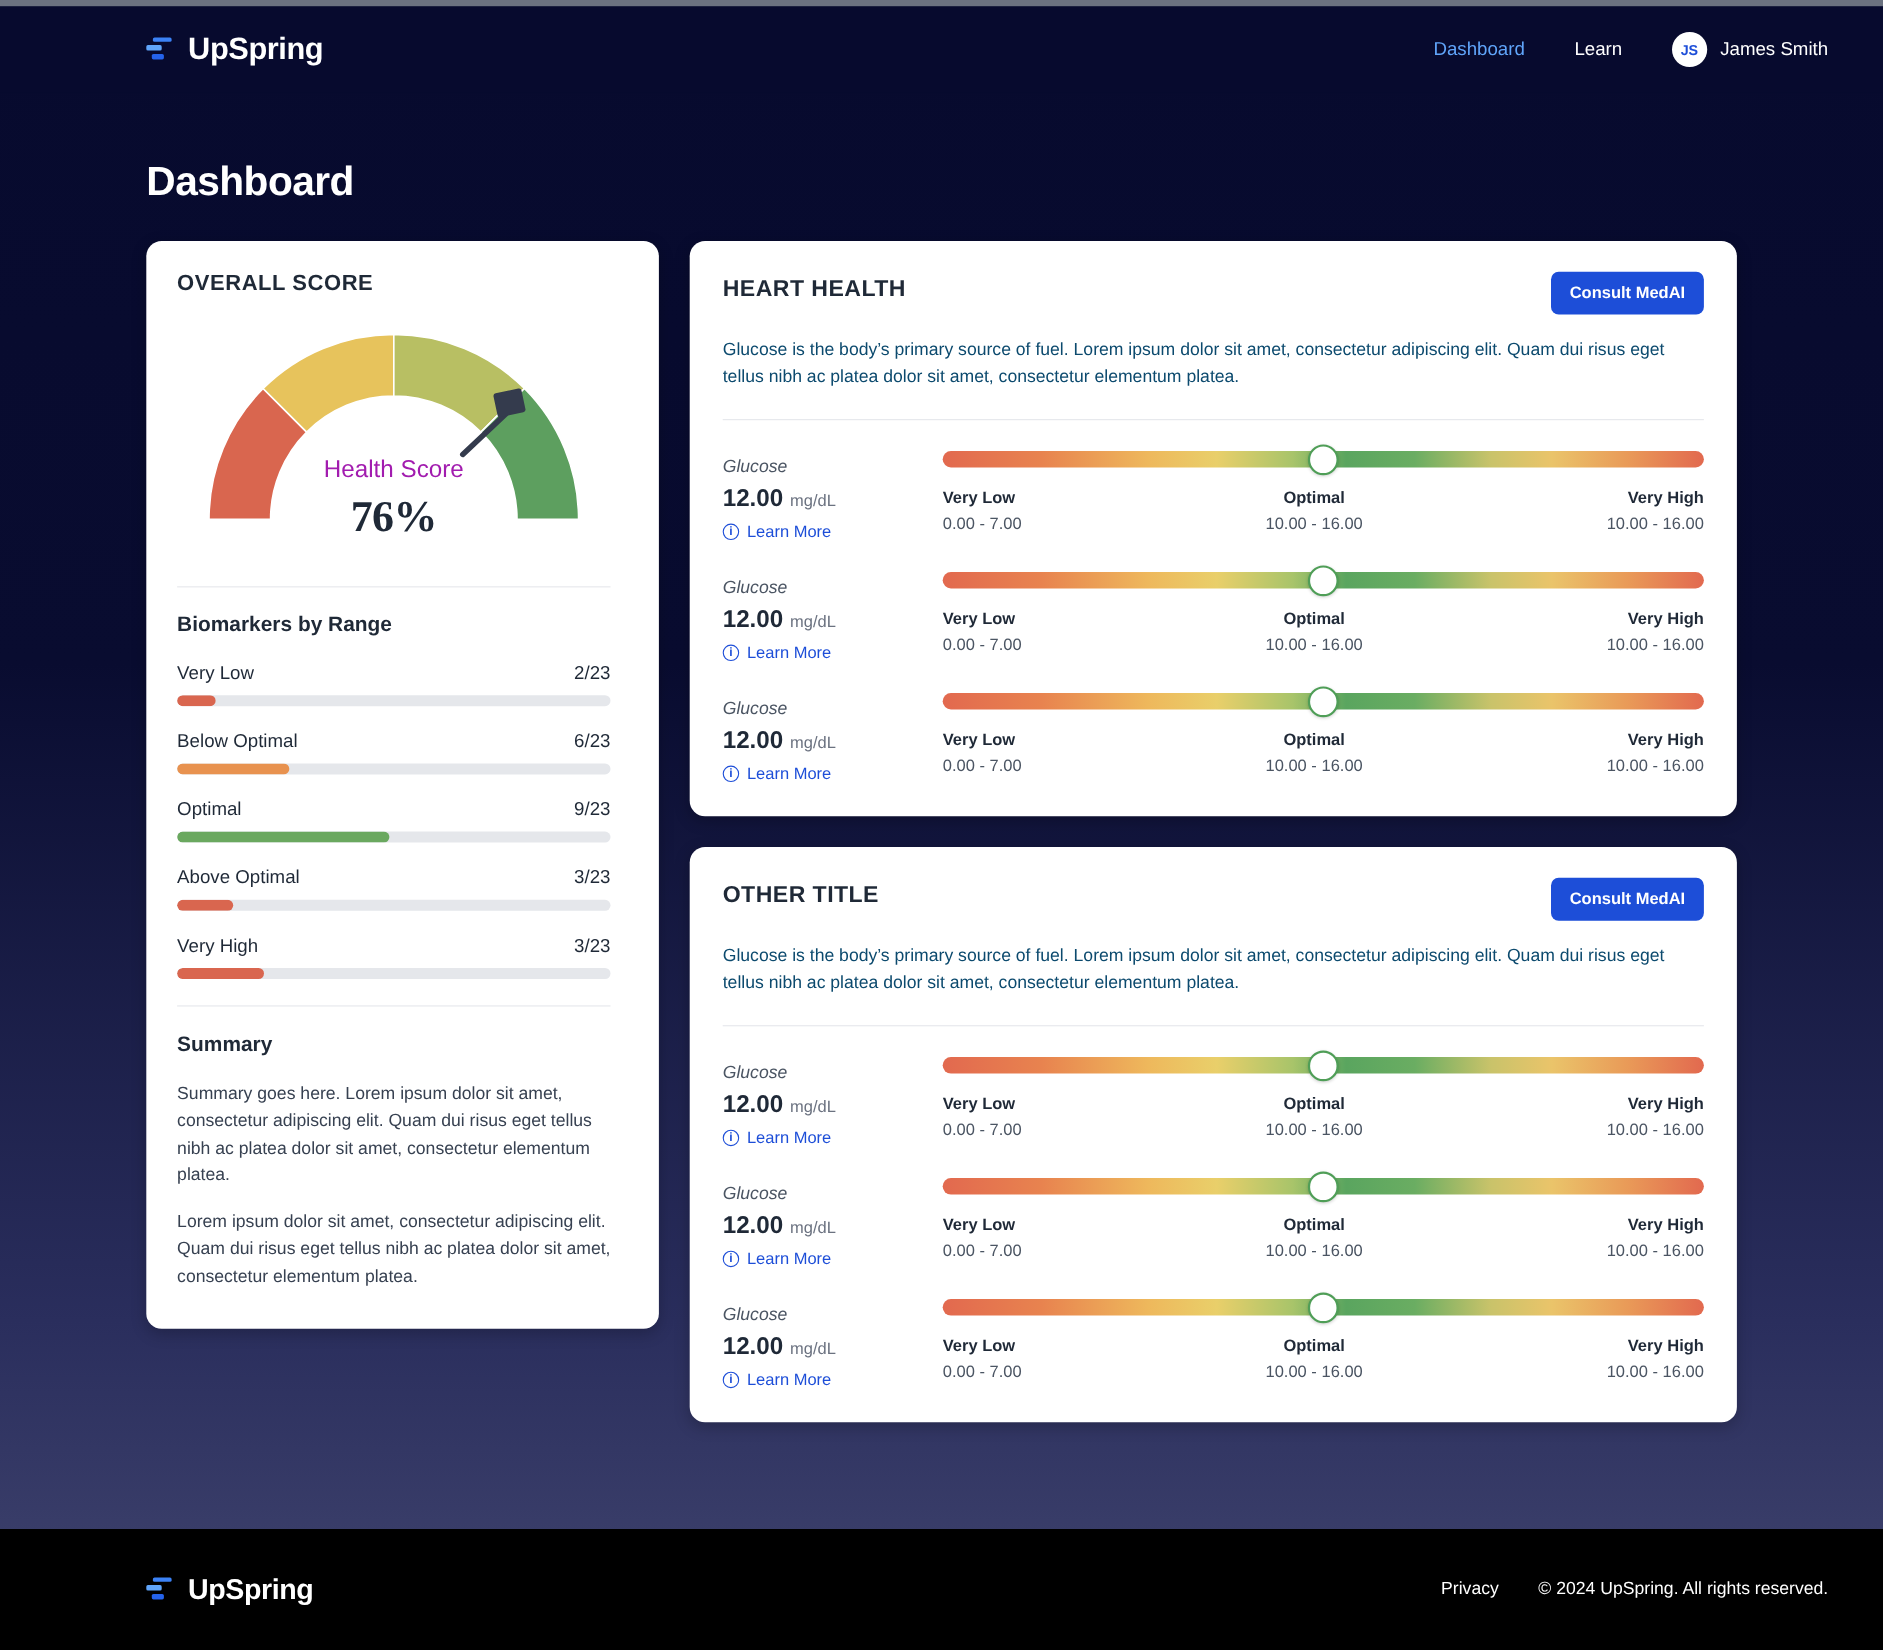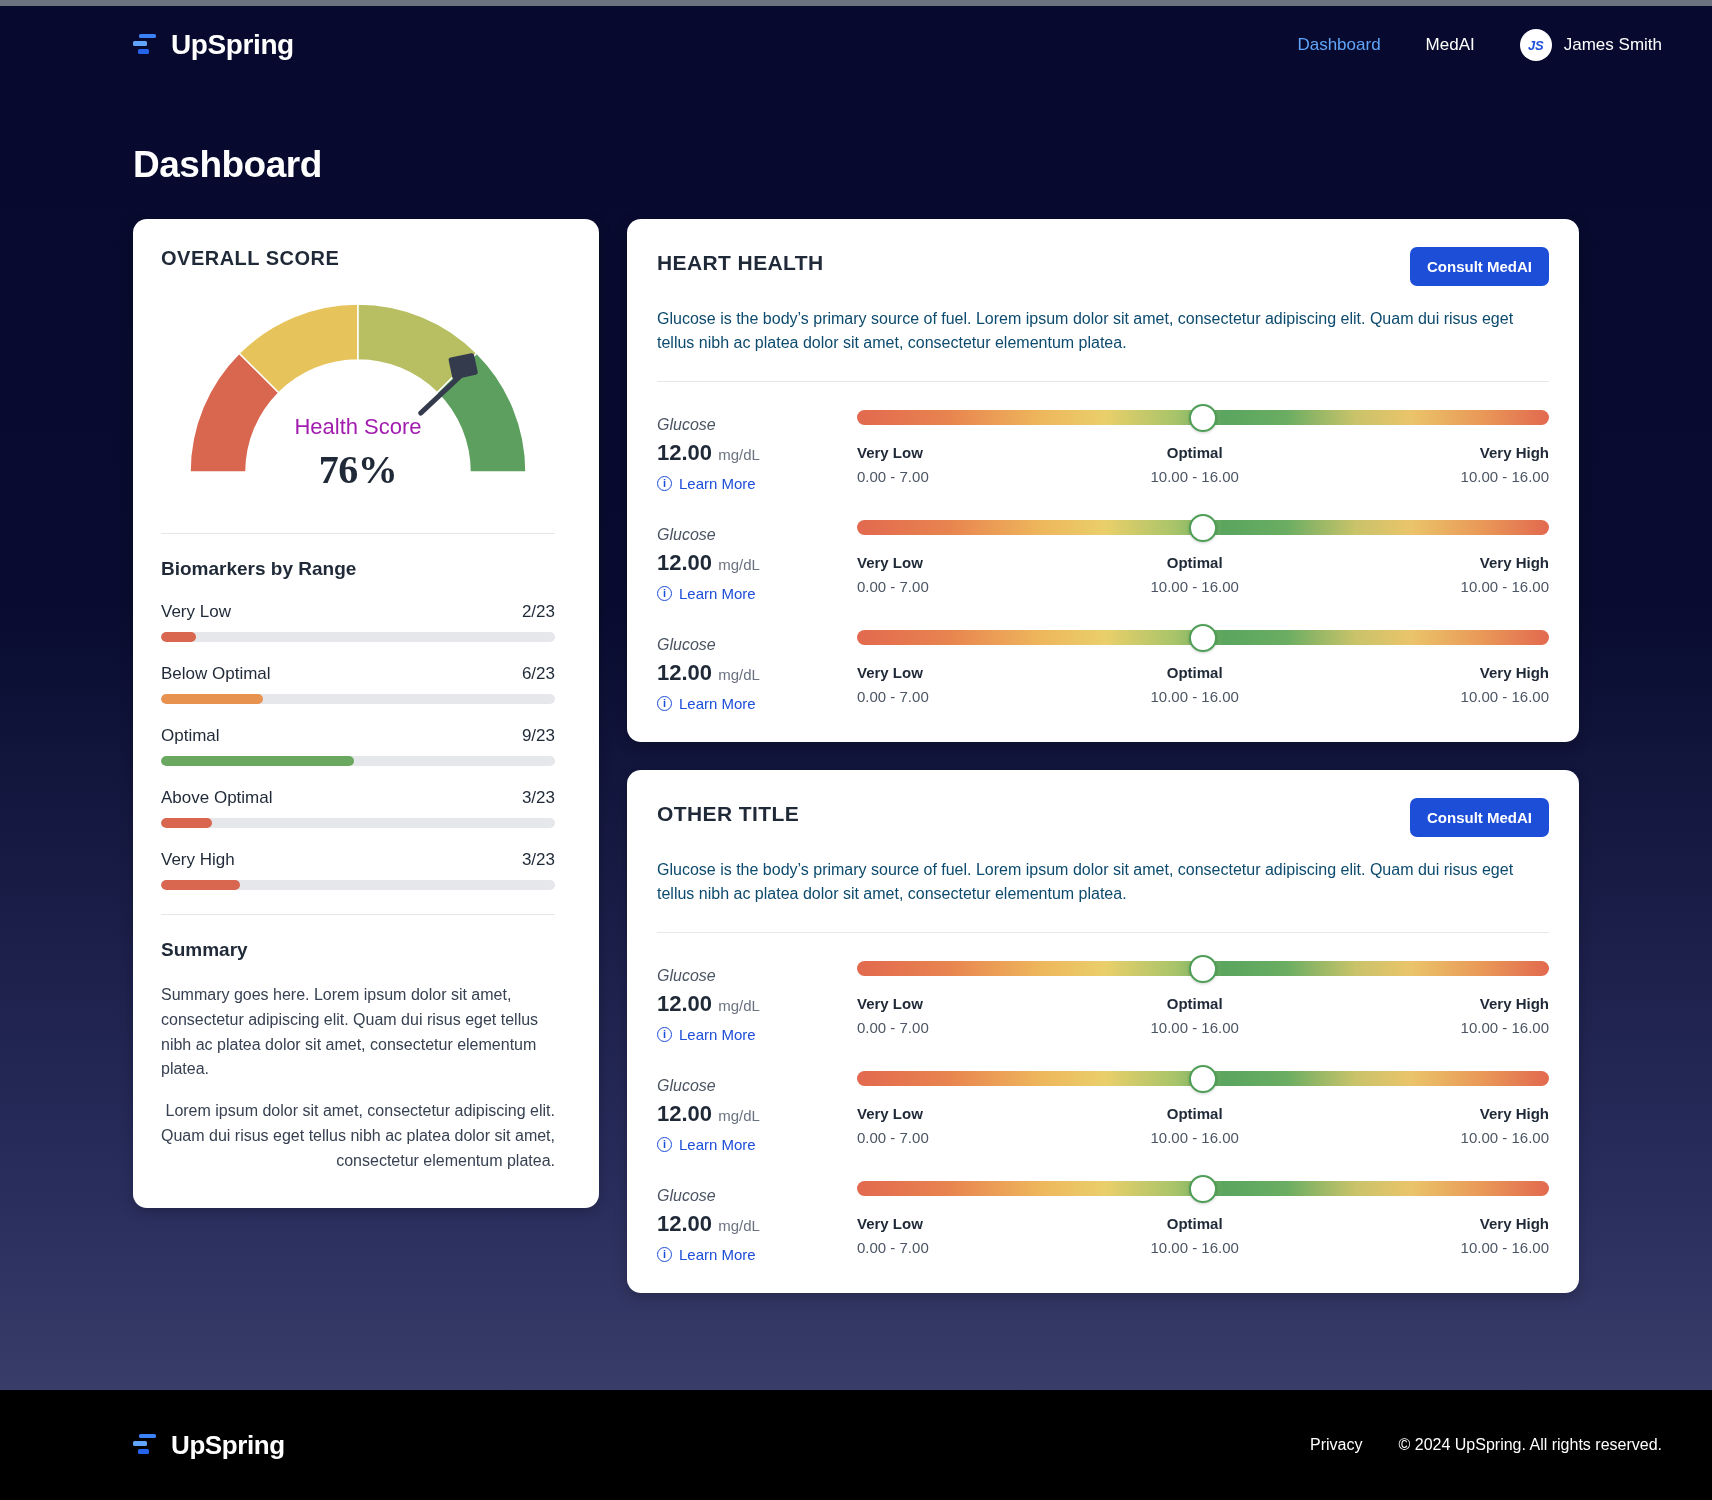--- a/index.html
+++ b/index.html
@@ -48,21 +48,20 @@
   }
   .nav-link { font-size: 17px; color: #ffffff; }
   .nav-link.active { color: #60a5fa; }
   .user-chip { display: flex; align-items: center; gap: 12px; }
   .avatar {
     width: 32px; height: 32px; border-radius: 50%;
     background: #ffffff; color: #1d4ed8;
     font-size: 13px; font-weight: bold;
     display: flex; align-items: center; justify-content: center;
     letter-spacing: -0.2px;
-    font-style: italic;
   }
   .user-name { color: #ffffff; font-size: 17px; }
 
   
   .page {
     position: absolute; top: 78px; left: 0; right: 0; bottom: 0;
     padding: 0 133px;
   }
   .page-title {
     color: #ffffff; font-size: 37px; font-weight: bold;
@@ -117,21 +116,21 @@
   .range-name { font-size: 17px; color: #1f2937; }
   .range-count { font-size: 17px; color: #1f2937; }
   .range-track {
     height: 10px; border-radius: 5px; background: #e5e7eb; overflow: hidden;
   }
   .range-fill { height: 100%; border-radius: 5px; }
 
   .summary-body {
     font-size: 16px; line-height: 1.55; color: #374151;
   }
-  .summary-body p + p { margin-top: 17px; text-align: right; }
+  .summary-body p + p { margin-top: 17px; }
 
   
   .panel { padding: 28px 30px 30px 30px; margin-bottom: 28px; }
   .panel-head {
     display: flex; align-items: flex-start; justify-content: space-between;
   }
   .panel-title {
     font-size: 21px; font-weight: bold; color: #1f2937;
     letter-spacing: 0.4px; text-transform: uppercase;
     padding-top: 4px;
@@ -227,21 +226,21 @@
       <div class="brand">
         <span class="brand-mark">
           <i class="b1"></i>
             <i class="b2"></i>
             <i class="b3"></i>
         </span>
         <span class="brand-name">UpSpring</span>
       </div>
       <nav class="nav-right">
         <span class="nav-link active">Dashboard</span>
-        <span class="nav-link">MedAI</span>
+        <span class="nav-link">Learn</span>
         <span class="user-chip">
           <span class="avatar">JS</span>
           <span class="user-name">James Smith</span>
         </span>
       </nav>
     </header>
 
     <main class="page">
       <h1 class="page-title">Dashboard</h1>
 

